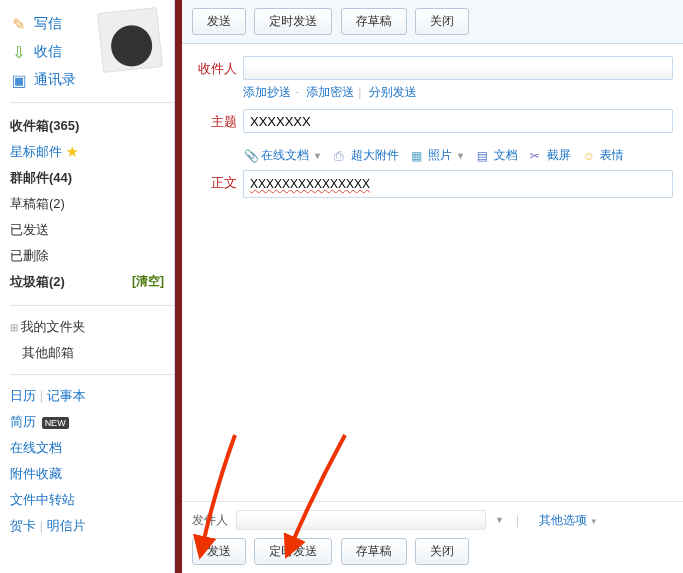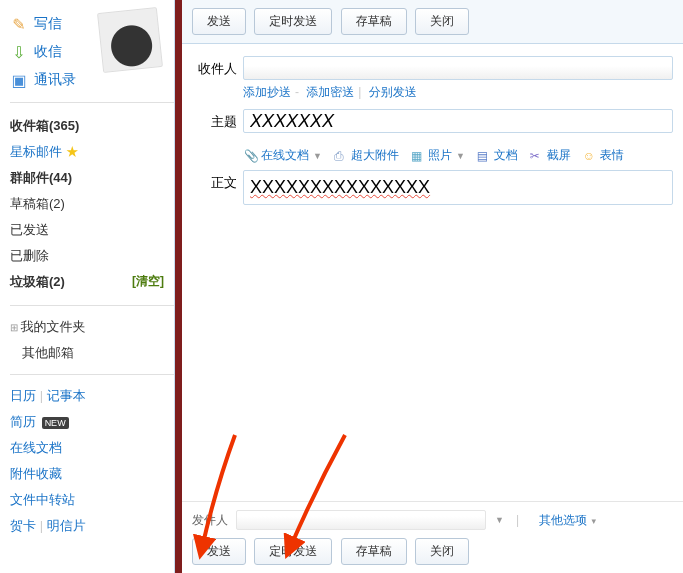--- a/index.html
+++ b/index.html
@@ -21,38 +21,38 @@
     .star { color: #f5c518; }
     .empty-link { float: right; font-size: 12px; color: #4d7c0f; margin-right: 10px; }
     .expand { font-size: 10px; color: #999; margin-right: 2px; }
     .sub-links { color: #1a73c7; padding: 4px 0; font-size: 13px; }
     .new-badge { background: #404040; color: #fff; font-size: 9px; padding: 1px 3px; border-radius: 2px; margin-left: 2px; }
     .main { flex: 1; background: #fff; display: flex; flex-direction: column; border-left: 7px solid #7f1d1d; }
     .toolbar-wrap { background: #f3f8fc; border-bottom: 1px solid #c5d9ea; padding: 8px 10px; }
     .btn { display: inline-block; padding: 4px 14px; border: 1px solid #b8c8d8; background: linear-gradient(#fff,#eef3f8); border-radius: 3px; font-size: 12px; cursor: pointer; margin-right: 5px; color: #333; }
     .compose { padding: 12px 10px 0 10px; flex: 1; display: flex; flex-direction: column; position: relative; }
     .row { display: flex; align-items: flex-start; margin-bottom: 8px; }
-    .label { width: 45px; text-align: right; color: #000000; padding-top: 4px; font-size: 13px; }
+    .label { width: 45px; text-align: right; color: #b91c1c; padding-top: 4px; font-size: 13px; }
     .field { flex: 1; margin-left: 6px; }
     .recipient-box { border: 1px solid #c5d9ea; height: 24px; background: linear-gradient(#fff 40%,#f0f0f0); border-radius: 2px; }
     .link-row { padding: 4px 0 0 0; font-size: 12px; }
     .link-row a { color: #1a73c7; text-decoration: none; cursor: pointer; }
     .sep { color: #ccc; margin: 0 4px; }
-    .subject-input { width: 100%; border: 1px solid #c5d9ea; height: 24px; padding: 0 6px; font-size: 18px; border-radius: 2px; font-style: italic; }
+    .subject-input { width: 100%; border: 1px solid #c5d9ea; height: 24px; padding: 0 6px; font-size: 13px; border-radius: 2px; }
     .attach-bar { padding: 6px 0 6px 52px; display: flex; gap: 12px; font-size: 12px; flex-wrap: wrap; }
     .attach-item { display: flex; align-items: center; gap: 3px; color: #1a73c7; cursor: pointer; }
     .ai { width: 14px; height: 14px; display: inline-block; }
     .ai-paperclip { color: #8aad5a; }
     .ai-big { color: #7a98c4; }
     .ai-photo { color: #5aa8c8; }
     .ai-doc { color: #5a7ec8; }
     .ai-screen { color: #7a6ac8; }
     .ai-emoji { color: #f5b942; }
     .drop { font-size: 9px; color: #999; margin-left: 1px; }
-    .body-area { border: 1px solid #c5d9ea; flex: 1; padding: 6px; font-size: 18px; font-family: Arial; overflow: auto; border-radius: 2px; }
+    .body-area { border: 1px solid #c5d9ea; flex: 1; padding: 6px; font-size: 12px; font-family: Arial; overflow: auto; border-radius: 2px; }
     .wavy { text-decoration: wavy underline #e74c3c; text-decoration-thickness: 1px; }
     .footer { padding: 8px 10px; border-top: 1px solid #e5e5e5; }
     .sender-row { padding-bottom: 8px; font-size: 12px; color: #666; display: flex; align-items: center; gap: 8px; }
     .sender-field { display: inline-block; width: 250px; height: 20px; background: linear-gradient(#fff 30%,#f0f0f0); border: 1px solid #e5e5e5; border-radius: 2px; vertical-align: middle; }
     .other-link { color: #1a73c7; cursor: pointer; margin-left: auto; }
     .arrow { position: absolute; pointer-events: none; }
   </style>
 </head>
 <body>
 

